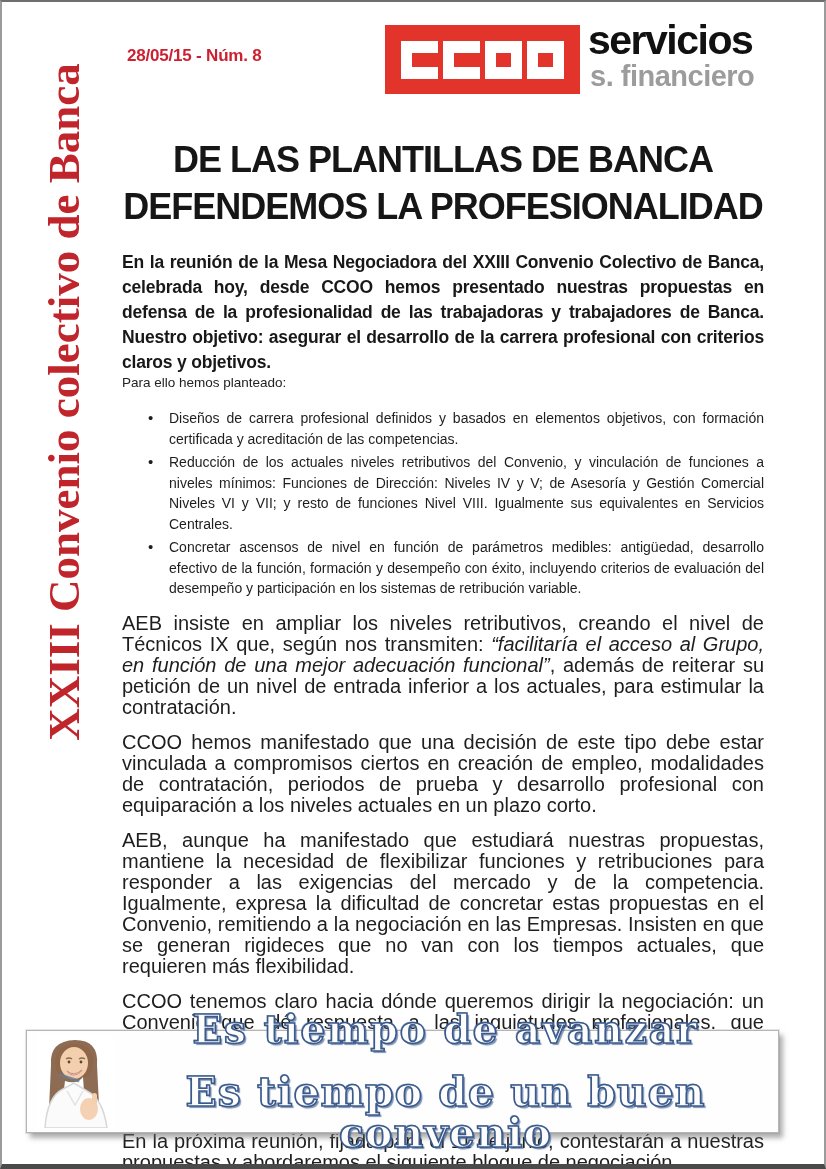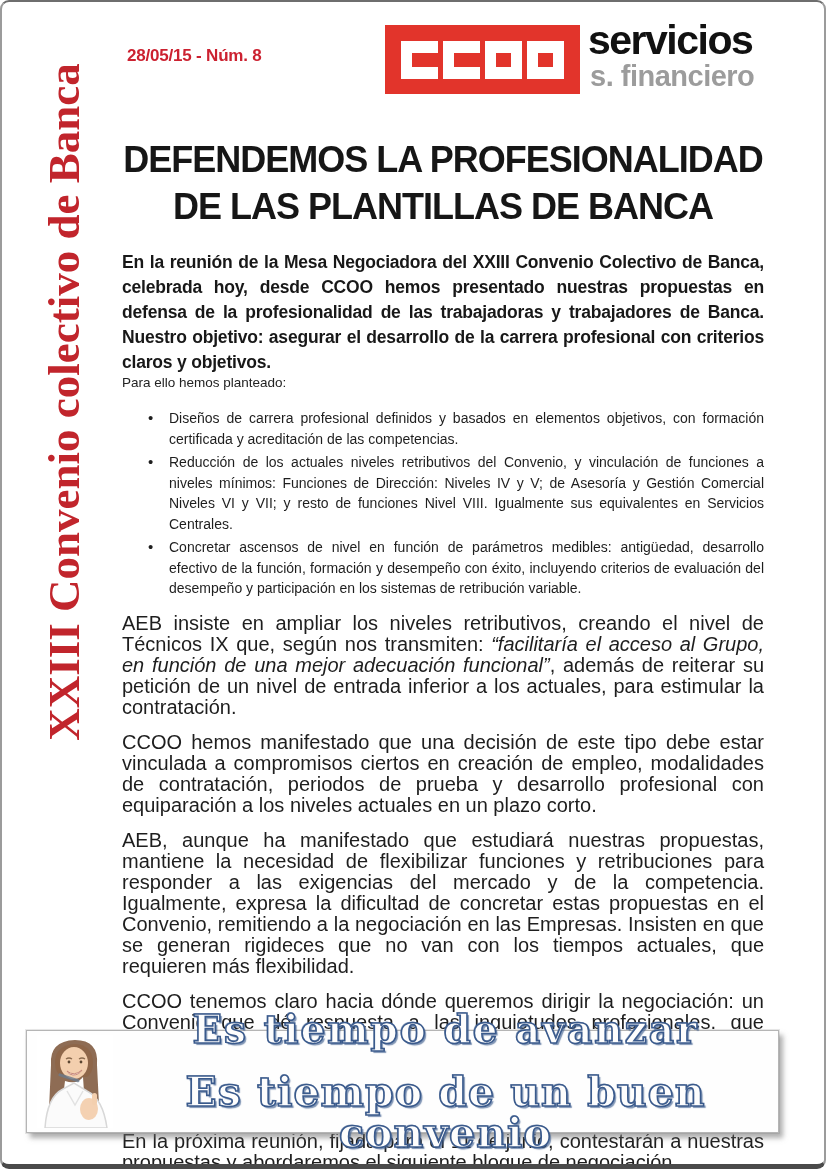--- a/index.html
+++ b/index.html
@@ -2,21 +2,21 @@
 <html lang="es"><head>
 <meta charset="utf-8">
 <style>
   * { margin:0; padding:0; box-sizing:border-box; }
   html,body { background:#fff; }
   body { font-family:"Liberation Sans", sans-serif; color:#1c1c1c; }
 
   .page {
     position:relative; width:826px; height:1169px; background:#fff; overflow:hidden;
     border-top:2px solid #6e6e6e; border-left:2px solid #9b9b9b;
-    border-right:2px solid #9b9b9b; border-bottom:5px solid #4a4a4a;border-radius:9px;
+    border-right:2px solid #9b9b9b; border-bottom:5px solid #4a4a4a;
   }
 
   
   .masthead { position:relative; height:100px; }
   .issue-date {
     position:absolute; left:125px; top:44px;
     font-size:17px; font-weight:bold; color:#cc2130; letter-spacing:-0.2px;
   }
   .logo-box {
     position:absolute; left:383px; top:23px; width:195px; height:69px;
@@ -92,22 +92,22 @@
       <div class="brand-main">servicios</div>
       <div class="brand-sub">s. financiero</div>
     </div>
   </div>
 
   <div class="vertical-title">XXIII Convenio colectivo de Banca</div>
 
   <div class="content">
 
     <h1 class="doc-title">
+      <span>DE LAS PLANTILLAS DE BANCA</span>
       <span>DEFENDEMOS LA PROFESIONALIDAD</span>
-      <span>DE LAS PLANTILLAS DE BANCA</span>
     </h1>
 
     <p class="intro">En la reunión de la Mesa Negociadora del XXIII Convenio Colectivo de Banca, celebrada hoy, desde CCOO hemos presentado nuestras propuestas en defensa de la profesionalidad de las trabajadoras y trabajadores de Banca. Nuestro objetivo: asegurar el desarrollo de la carrera profesional con criterios claros y objetivos.</p>
 
     <p class="list-intro">Para ello hemos planteado:</p>
 
     <ul class="bullets">
       <li>Diseños de carrera profesional definidos y basados en elementos objetivos, con formación certificada y acreditación de las competencias.</li>
       <li>Reducción de los actuales niveles retributivos del Convenio, y vinculación de funciones a niveles mínimos: Funciones de Dirección: Niveles IV y V; de Asesoría y Gestión Comercial Niveles VI y VII; y resto de funciones Nivel VIII. Igualmente sus equivalentes en Servicios Centrales.</li>
       <li>Concretar ascensos de nivel en función de parámetros medibles: antigüedad, desarrollo efectivo de la función, formación y desempeño con éxito, incluyendo criterios de evaluación del desempeño y participación en los sistemas de retribución variable.</li>

